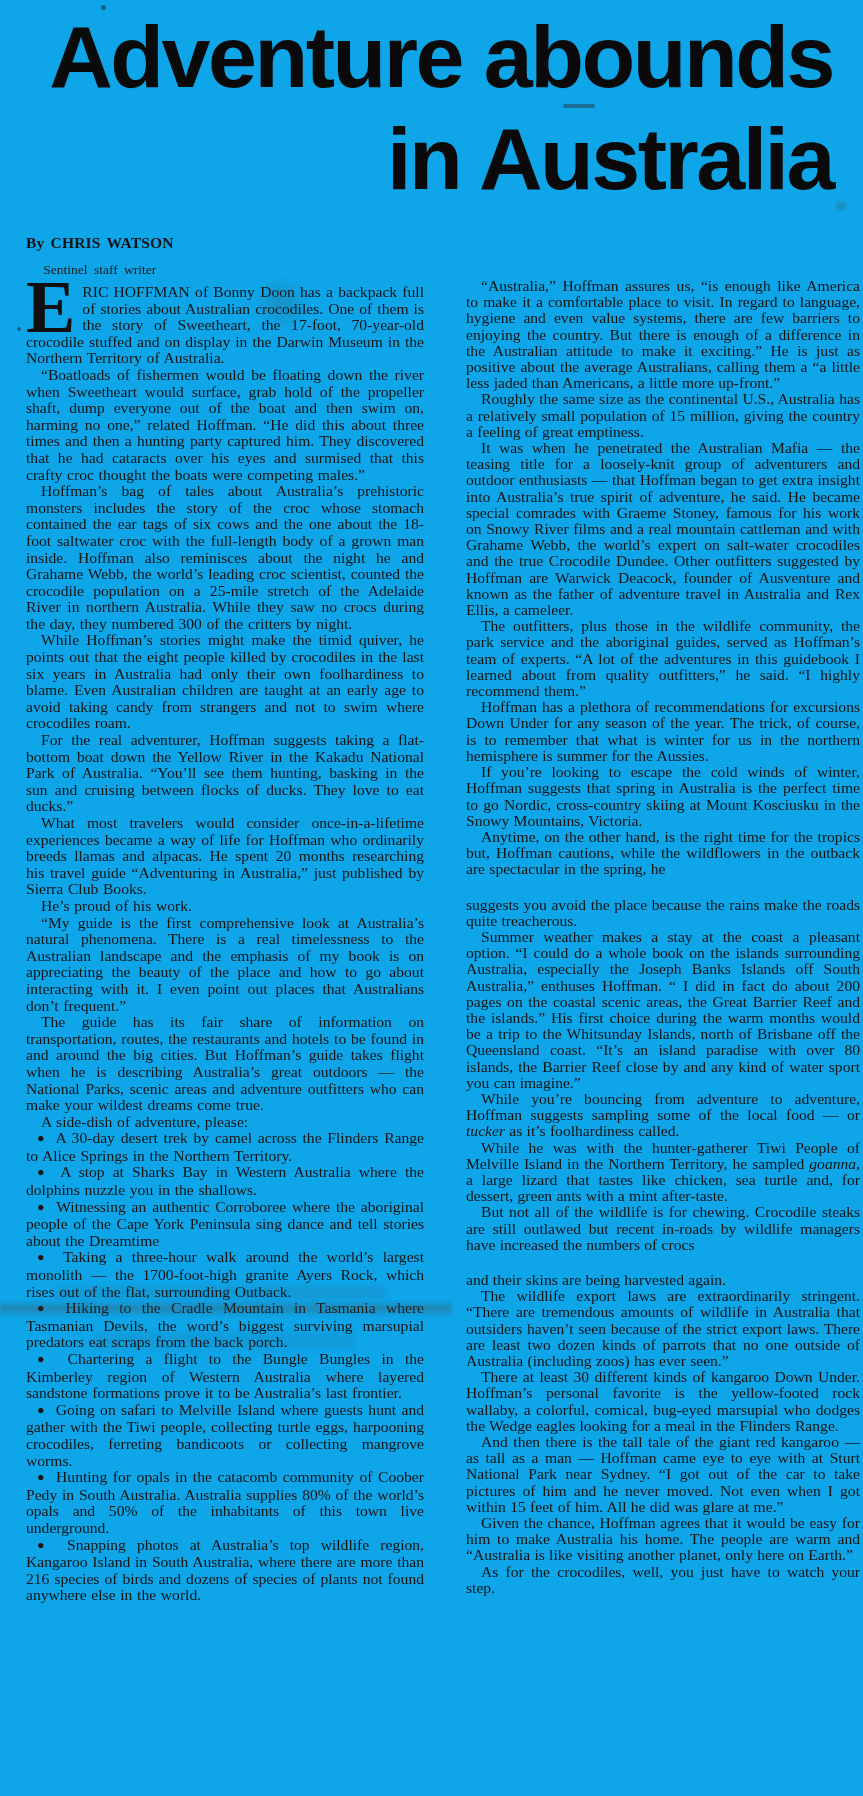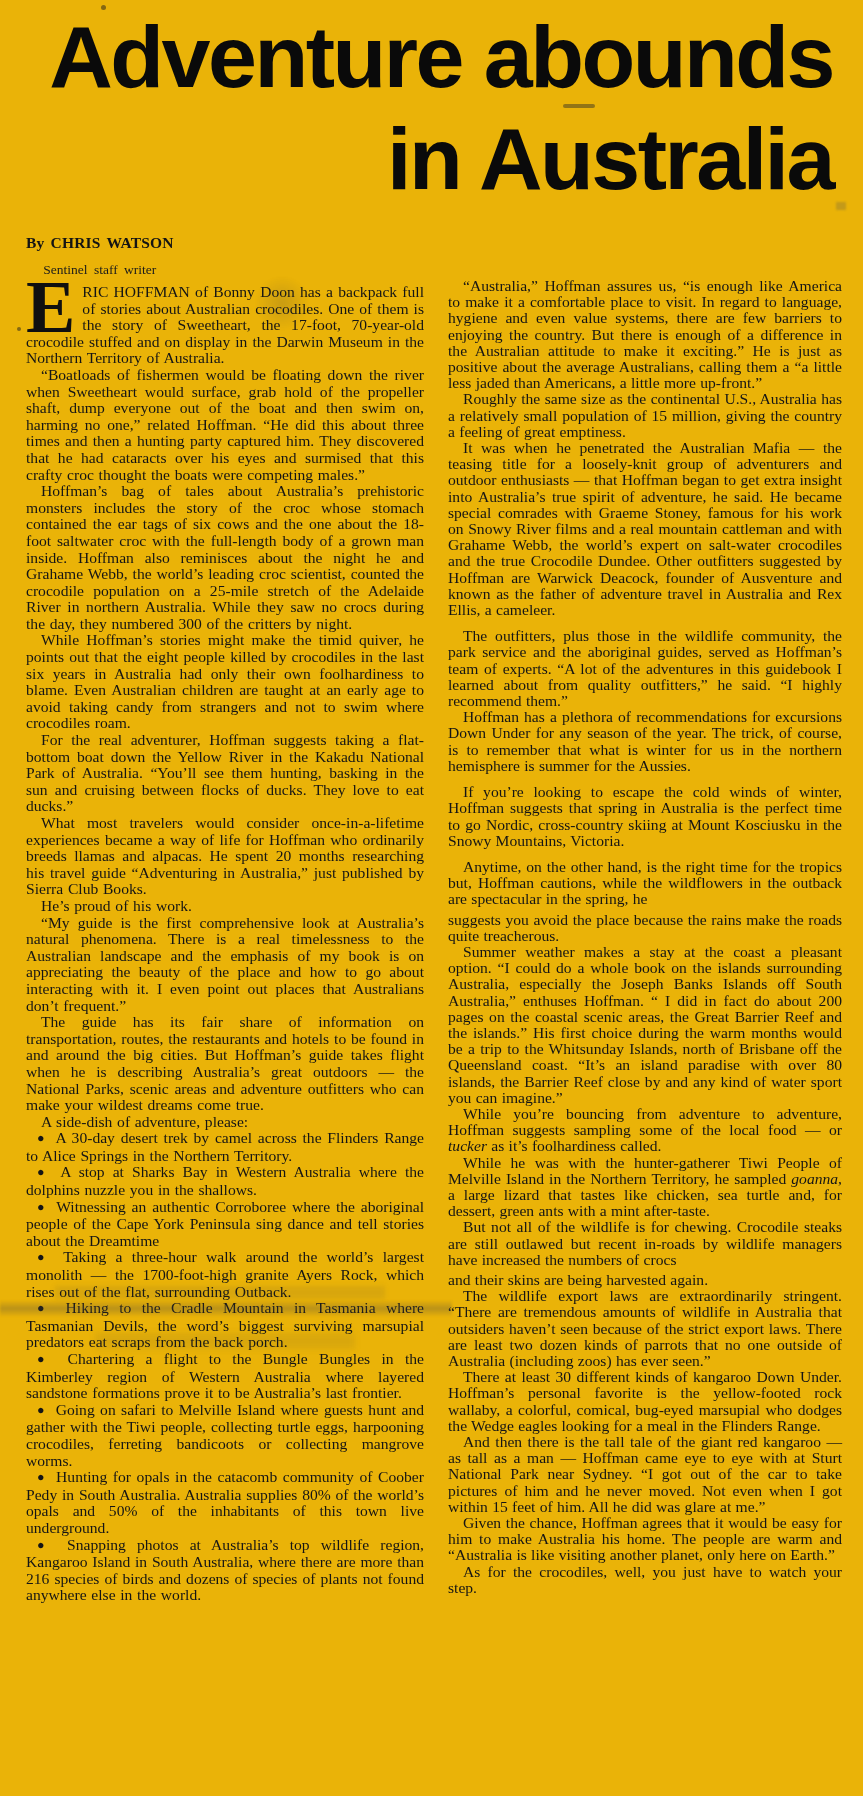--- a/index.html
+++ b/index.html
@@ -1,38 +1,38 @@
 <!DOCTYPE html>
 <html lang="en"><head>
 <meta charset="utf-8">
 <style>
   html,body{margin:0;padding:0;background:#fbfaf7;}
-  .page{position:relative;width:863px;height:1796px;background:#eab308;overflow:hidden;
+  .page{position:relative;width:863px;height:1796px;background:#0ea5e9;overflow:hidden;
         -webkit-font-smoothing:antialiased;}
   
   .headline{position:absolute;top:6px;left:30px;right:30px;margin:0;text-align:right;
             font-family:"Liberation Sans","DejaVu Sans",sans-serif;font-weight:700;color:#0a0a0a;}
   .hl{display:block;font-size:88px;line-height:102px;letter-spacing:-2.5px;white-space:nowrap;}
   
   .byline{position:absolute;left:26px;top:234px;font-family:Liberation Serif, serif;color:#141414;}
   .byline .author{font-weight:700;font-size:15.5px;letter-spacing:.2px;word-spacing:2px;}
   .byline .role{font-size:13.5px;margin-top:10px;word-spacing:3px;color:#1c1c1c;text-align:center;}
   
   .col{position:absolute;font-family:"Liberation Serif","DejaVu Serif",serif;color:#151515;}
   .col1{left:26px;top:284px;width:398px;}
-  .col2{left:448px;top:278px;width:394px;}
+  .col2{left:466px;top:278px;width:394px;}
   .col p{margin:0;text-align:justify;text-indent:15px;}
   .col1 p{font-size:15.6px;line-height:16.6px;word-spacing:.8px;}
   .col2 p{font-size:15.6px;line-height:16.2px;word-spacing:.4px;}
   p.dropcap-para{text-indent:0;}
   span.dropcap{float:left;font-weight:700;font-size:74px;line-height:44px;margin:1px 7px 2px 0;color:#101010;}
   p.bullet-para{text-indent:11px;}
   span.bullet-glyph{font-size:12.5px;margin-right:5px;position:relative;top:-1px;}
-  p.cont{text-indent:0;margin-top:4px;}
-  p.gap{margin-top:10px;}
+  p.cont{text-indent:0;margin-top:19px;}
+  p.gap{}
   .italic{font-style:italic;}
   
   .blob{position:absolute;left:243px;top:272px;width:78px;height:78px;
         background:radial-gradient(ellipse 50% 50% at 50% 40%, rgba(70,65,60,.20), rgba(70,65,60,0) 70%);
         filter:blur(1px);}
   .streak{position:absolute;left:0;top:1300px;width:452px;height:17px;
         background:linear-gradient(180deg, rgba(0,0,0,0) 0%, rgba(75,70,65,.30) 50%, rgba(0,0,0,0) 100%);
         filter:blur(1.2px);}
   .ghost1{position:absolute;left:55px;top:1286px;width:330px;height:13px;background:rgba(60,60,60,.10);filter:blur(2.5px);}
   .ghost2{position:absolute;left:95px;top:1333px;width:260px;height:16px;background:rgba(60,60,60,.09);filter:blur(3px);}

